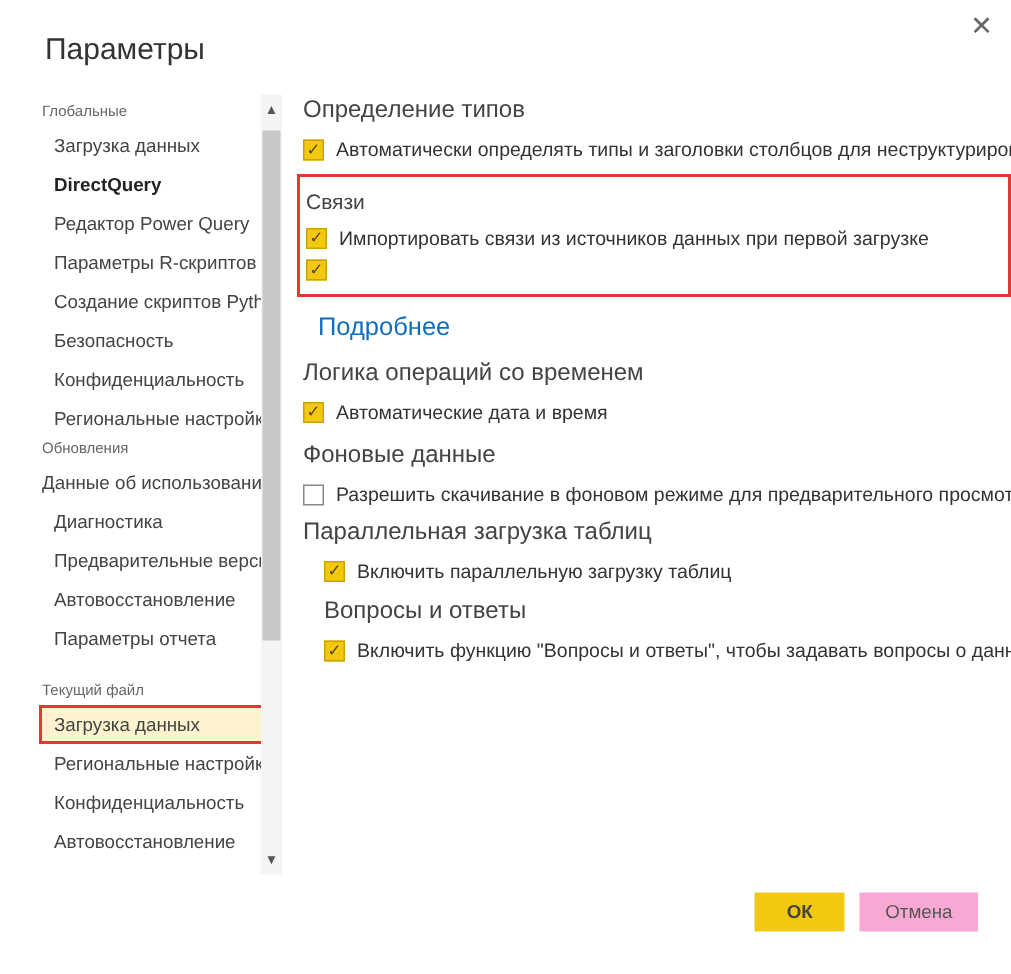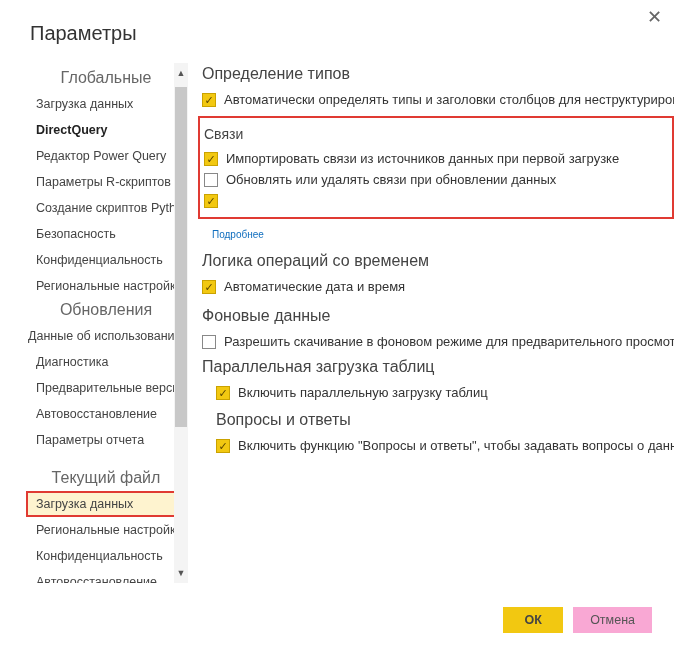--- a/index.html
+++ b/index.html
@@ -33,25 +33,24 @@
   }
   .sidebar {
     width: 162px;
     margin-left: 26px;
     position: relative;
     flex: 0 0 162px;
     overflow: hidden;
   }
   .sidebar-inner { width: 100%; }
   .nav-header {
-    font-size: 16px;
+    font-size: 10px;
     color: #666;
     padding: 6px 4px 4px 2px;
     font-weight: 400;
-    text-align: center;
   }
   .nav-item {
     font-size: 12.5px;
     color: #444;
     padding: 6px 4px 6px 10px;
     cursor: pointer;
     white-space: nowrap;
     overflow: hidden;
   }
   .nav-item.active { font-weight: 600; color: #222; }
@@ -117,27 +116,27 @@
     border-color: #caa200;
     color: #5a4400;
   }
   .highlight-box {
     border: 2px solid #e03a32;
     padding: 6px 4px 6px 4px;
     margin: 6px 0 4px -4px;
   }
   .link {
     color: #106ebe;
-    font-size: 10px;
+    font-size: 17px;
     padding: 6px 0 10px 10px;
     cursor: pointer;
   }
   .footer {
     position: absolute;
-    bottom: 16px; right: 22px;
+    bottom: 28px; right: 22px;
     display: flex; gap: 10px;
   }
   .btn {
     min-width: 60px;
     padding: 5px 16px;
     font-size: 12.5px;
     text-align: center;
     cursor: pointer;
     border: 1px solid transparent;
   }
@@ -190,24 +189,20 @@
       <span>Автоматически определять типы и заголовки столбцов для неструктурированных</span>
     </div>
 
     <div class="highlight-box">
       <div class="section-title big">Связи</div>
       <div class="opt">
         <span class="cb checked">✓</span>
         <span>Импортировать связи из источников данных при первой загрузке</span>
       </div>
       <div class="opt">
-        <span class="cb"></span>
-        <span>Обновлять или удалять связи при обновлении данных</span>
-      </div>
-      <div class="opt">
         <span class="cb checked">✓</span>
       </div>
     </div>
     <div class="link">Подробнее</div>
 
     <div class="section-title">Логика операций со временем</div>
     <div class="opt">
       <span class="cb checked">✓</span>
       <span>Автоматические дата и время</span>
     </div>

